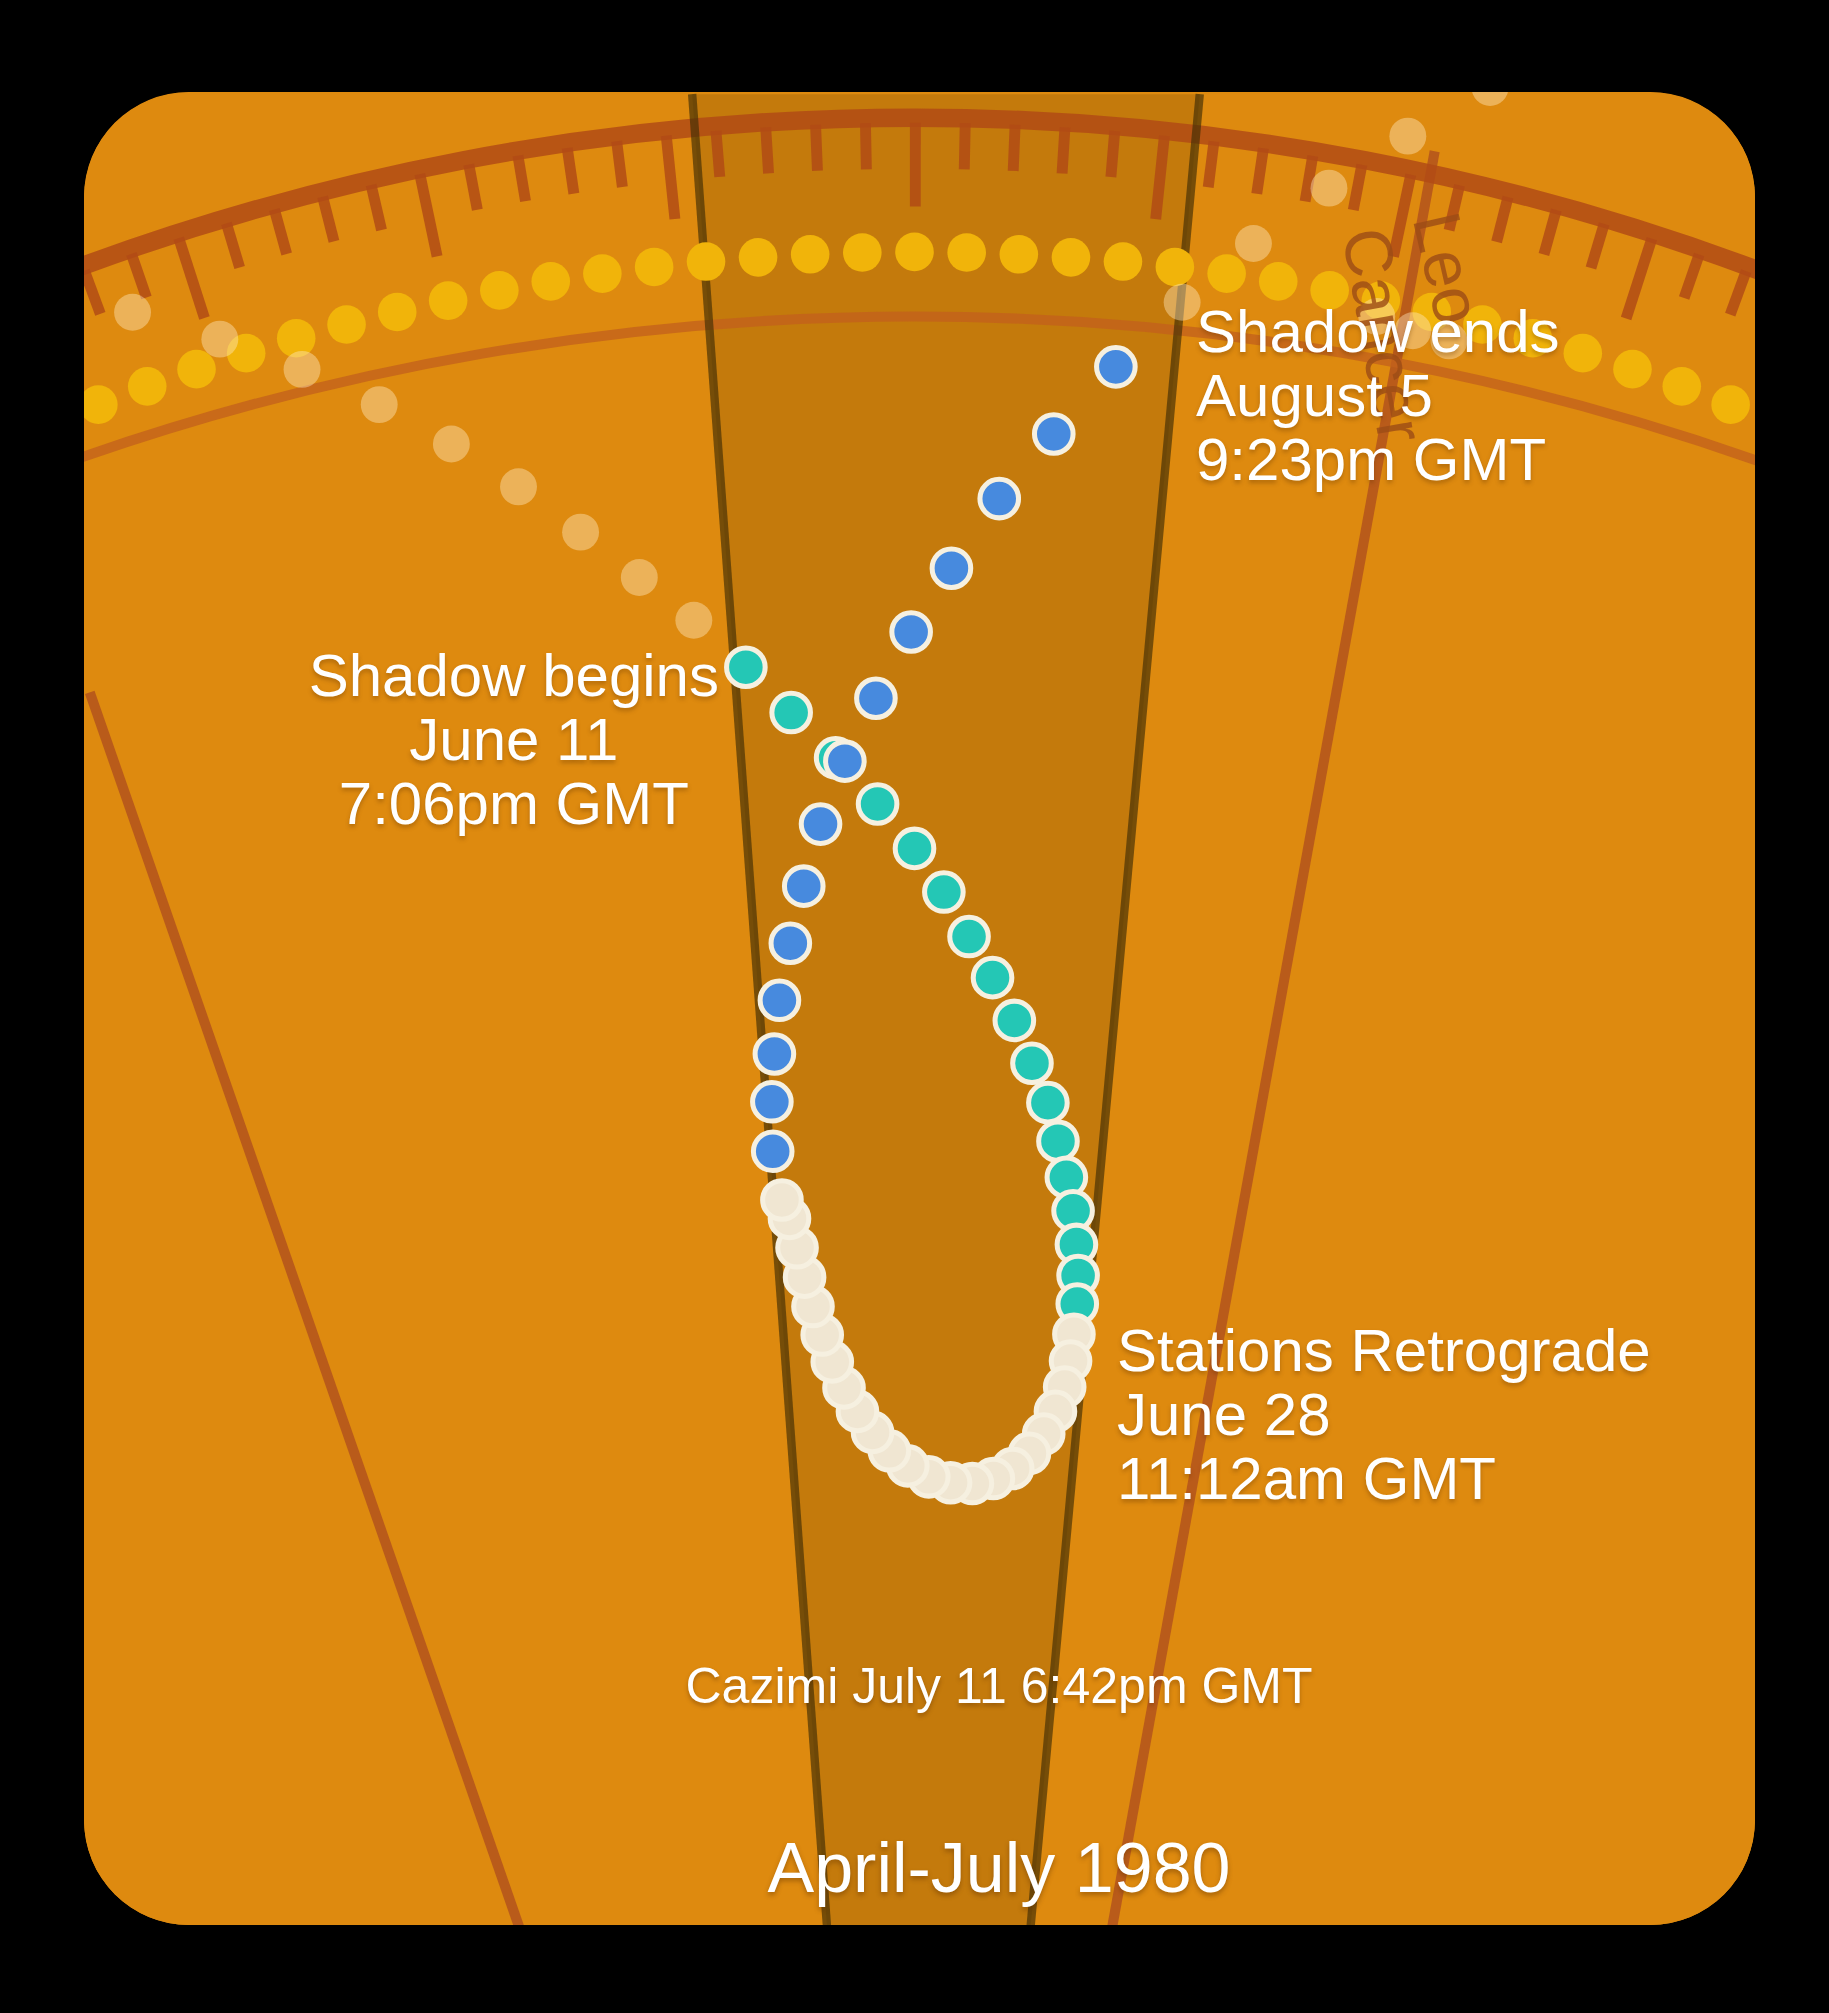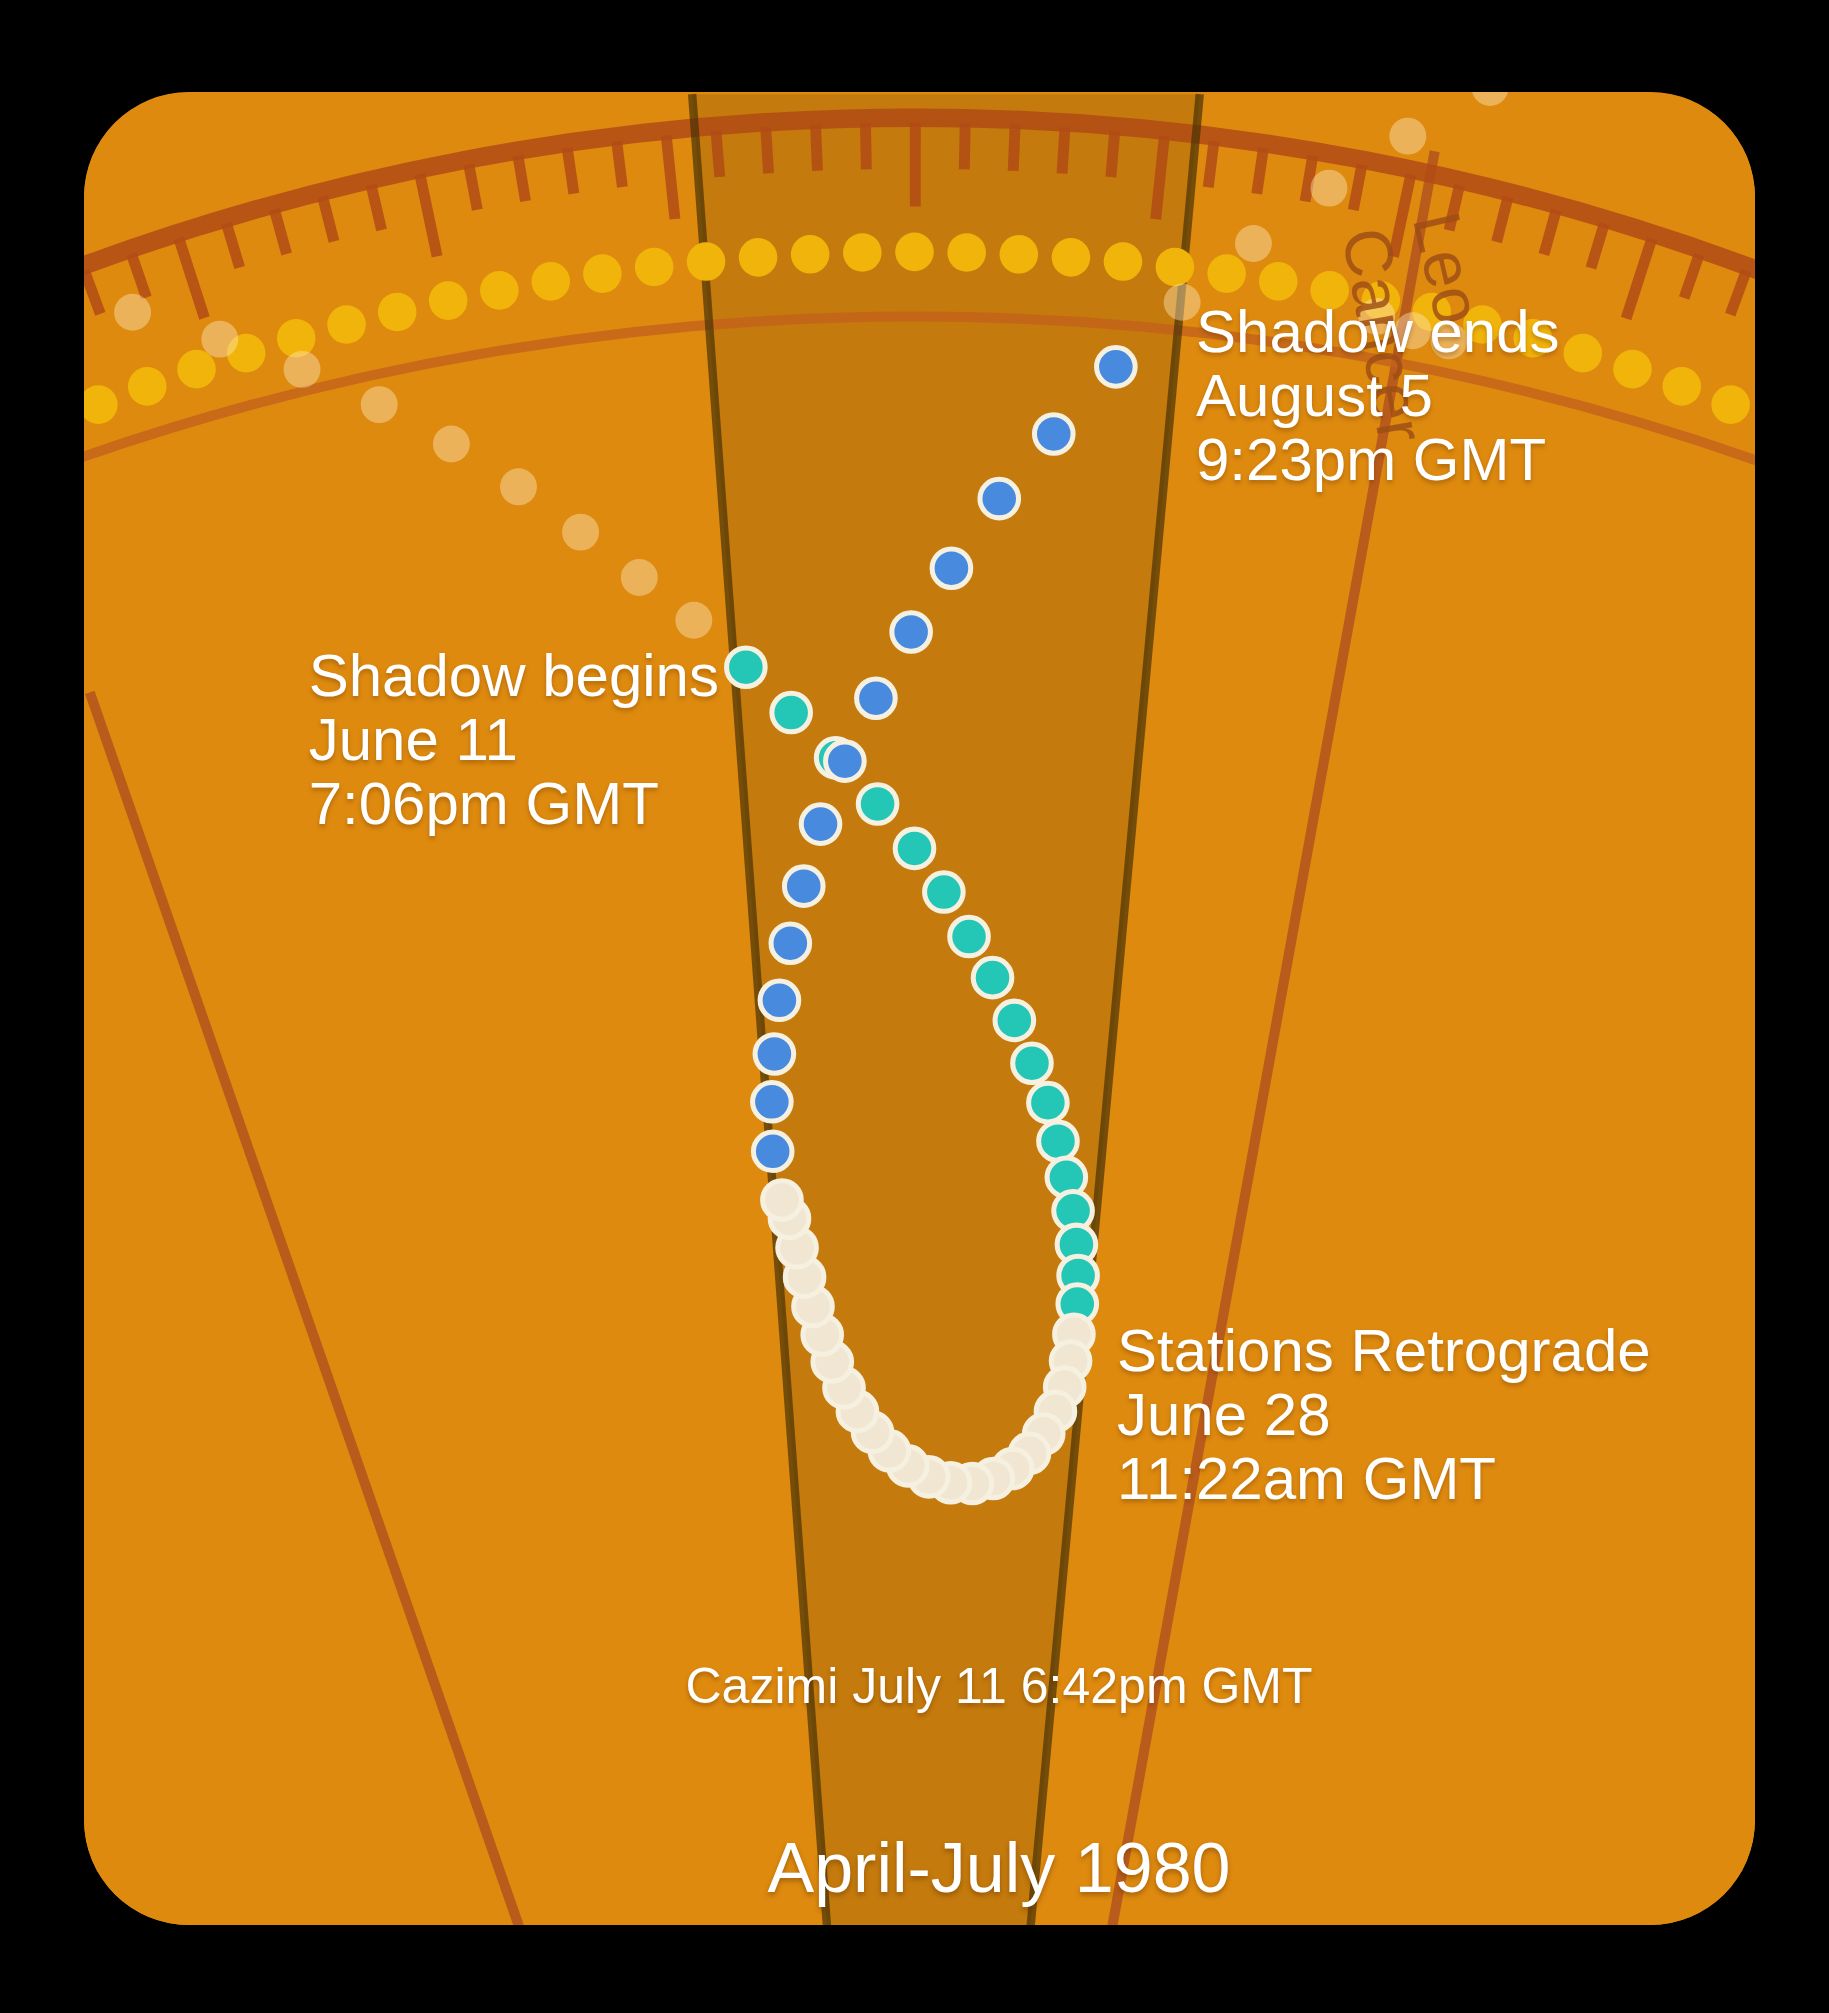--- a/index.html
+++ b/index.html
@@ -3,21 +3,21 @@
 <meta charset="utf-8">
 <style>
   html,body{margin:0;padding:0;background:#000;}
   .stage{position:relative;width:1829px;height:2014px;background:#000;overflow:hidden;
          font-family:"Liberation Sans",sans-serif;}
   .panel{position:absolute;left:84px;top:92px;width:1671px;height:1833px;
          background:#de8a0f;border-radius:105px;overflow:hidden;}
   svg.scene{position:absolute;left:0;top:0;}
   .lbl{position:absolute;color:#ffffff;font-size:60px;line-height:64px;
        white-space:pre-line;text-shadow:0 2.5px 4.2px rgba(95,48,0,.35);}
-  .lbl.r{text-align:left;}
+  .lbl.r{text-align:center;}
   .sign{position:absolute;color:rgba(158,77,22,.82);font-size:67px;font-weight:400;
         transform-origin:center center;white-space:nowrap;}
   .cazimi-note{position:absolute;left:915px;top:1594px;transform:translate(-50%,-50%);
         color:#fff;font-size:50px;white-space:nowrap;text-shadow:0 2.5px 4.2px rgba(95,48,0,.4);text-align:center;}
   .title{position:absolute;left:915px;top:1688px;transform:translate(-50%,-50%);
         color:#fff;font-size:87px;font-weight:700;white-space:nowrap;
         text-shadow:0 4.2px 5.9px rgba(95,48,0,.45);}
   .subtitle{position:absolute;left:915px;top:1776px;transform:translate(-50%,-50%);
         color:#fff;font-size:70px;white-space:nowrap;text-shadow:0 3.4px 5px rgba(95,48,0,.45);}
 </style>
@@ -197,20 +197,20 @@
     <div class="sign" id="sign-cancer" style="left: 1300px; top: 243px; transform: translate(-50%, -50%) rotate(80deg);">Cancer</div>
 
     <div class="lbl" id="lbl-shadow-ends" style="left: 1112px; top: 208px;">Shadow ends
 August 5
 9:23pm GMT</div>
     <div class="lbl r" id="lbl-shadow-begins" style="right: 1036px; top: 552px;">Shadow begins
 June 11
 7:06pm GMT</div>
     <div class="lbl" id="lbl-stations-retrograde" style="left: 1033px; top: 1227px;">Stations Retrograde
 June 28
-11:22am GMT</div>
+11:12am GMT</div>
 
     <div class="cazimi-note">Cazimi July 11 6:42pm GMT</div>
     <div class="subtitle">April-July 1980</div>
 
   </div>
 </div>
 
 
 </body></html>

